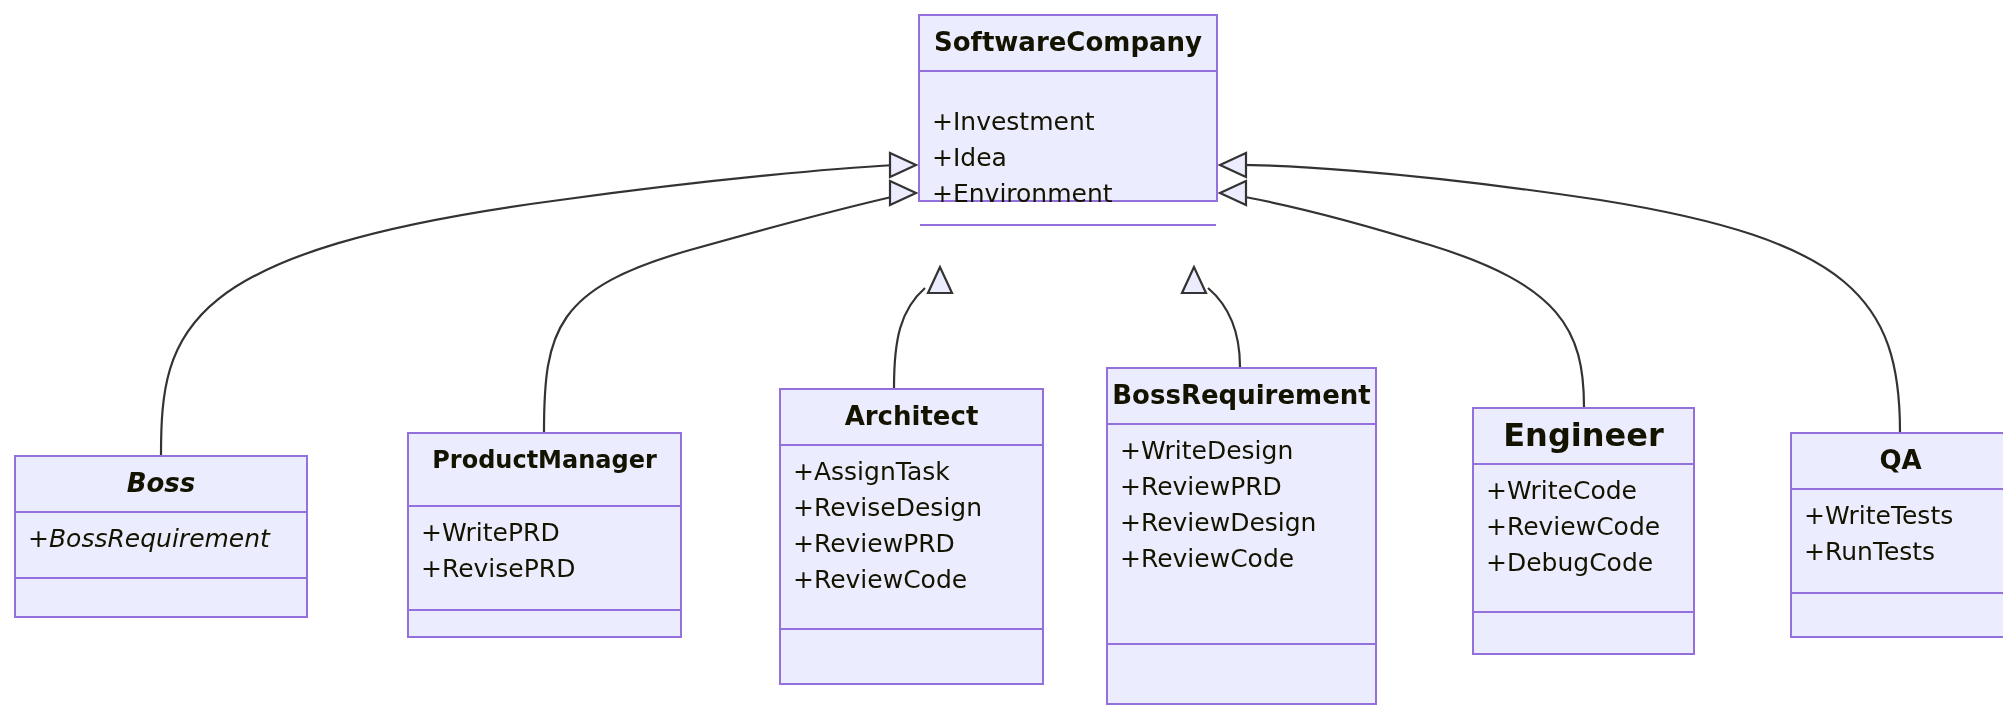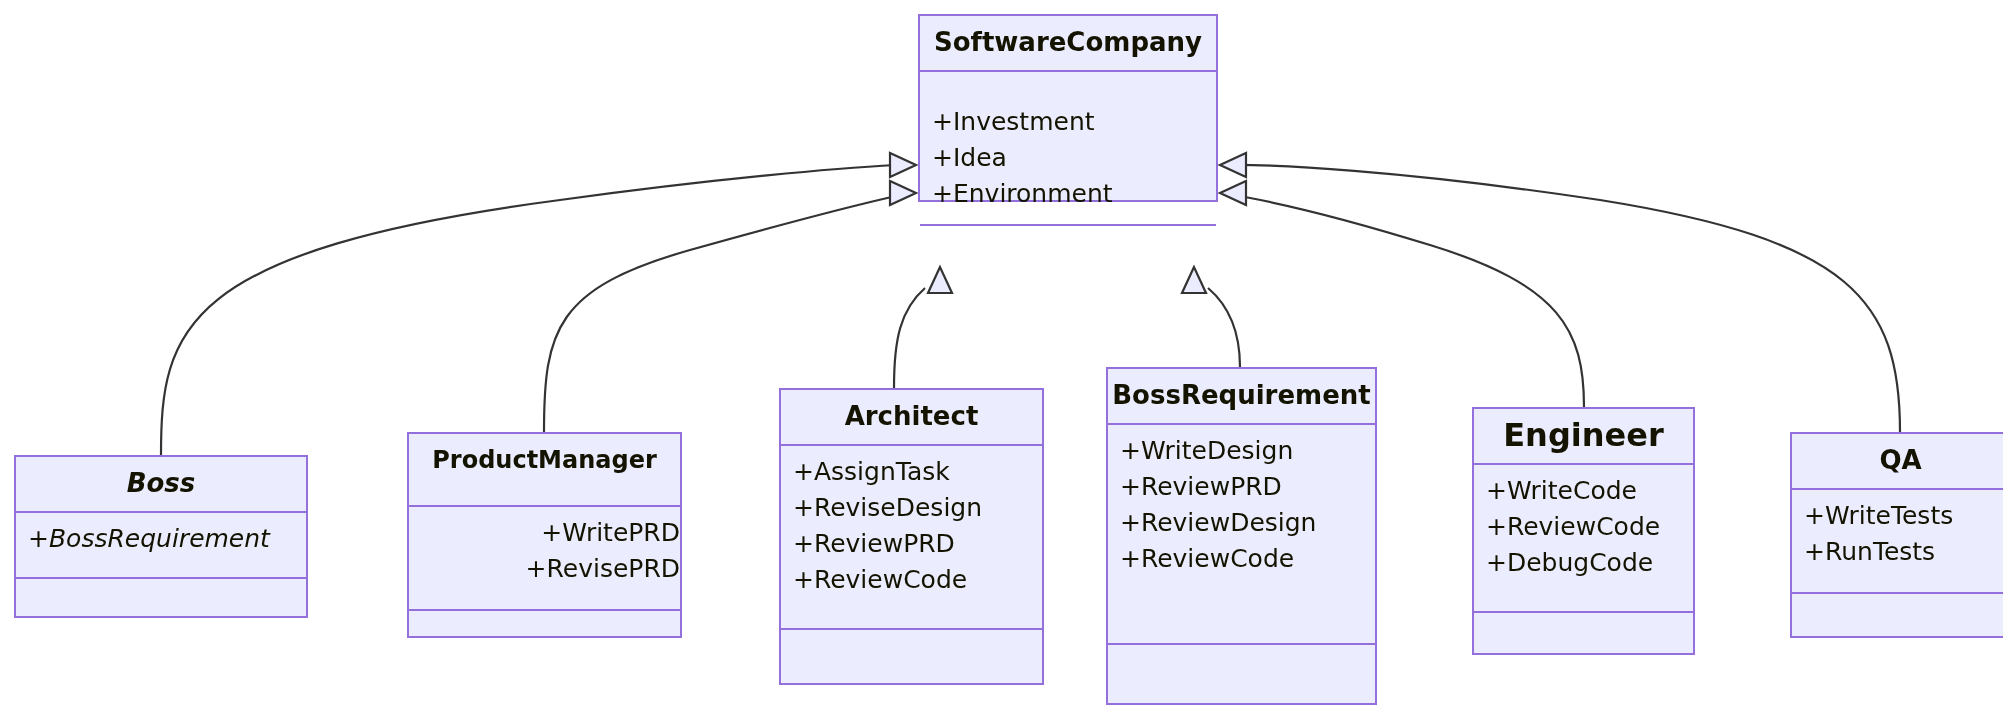--- a/index.html
+++ b/index.html
@@ -90,21 +90,21 @@
       </div>
       <div class="node" style="left: 14px; top: 455px; width: 294px; height: 163px; font-style: italic;">
         <div class="node-title" style="height: 56px; line-height: 52px; font-size: 26px;">Boss</div>
         <div class="node-members" style="height: 66px; padding: 8px 16px 0px 12px;">
           <div class="node-member" style="font-size: 25px; line-height: 36px;">+BossRequirement</div>
         </div>
         <div class="node-methods" style="height: 37px;"></div>
       </div>
       <div class="node" style="left: 407px; top: 432px; width: 275px; height: 206px;">
         <div class="node-title" style="height: 73px; line-height: 52px; font-size: 24px;">ProductManager</div>
-        <div class="node-members" style="height: 104px; padding: 8px 0px 0px 12px; text-align: right;">
+        <div class="node-members" style="height: 104px; padding: 8px 0px 0px 12px;">
           <div class="node-member" style="font-size: 25px; line-height: 36px;">+WritePRD</div>
           <div class="node-member" style="font-size: 25px; line-height: 36px;">+RevisePRD</div>
         </div>
         <div class="node-methods" style="height: 42px;"></div>
       </div>
       <div class="node" style="left: 779px; top: 388px; width: 265px; height: 297px;">
         <div class="node-title" style="height: 56px; line-height: 52px; font-size: 26px;">Architect</div>
         <div class="node-members" style="height: 184px; padding: 8px 0px 0px 12px;">
           <div class="node-member" style="font-size: 25px; line-height: 36px;">+AssignTask</div>
           <div class="node-member" style="font-size: 25px; line-height: 36px;">+ReviseDesign</div>

